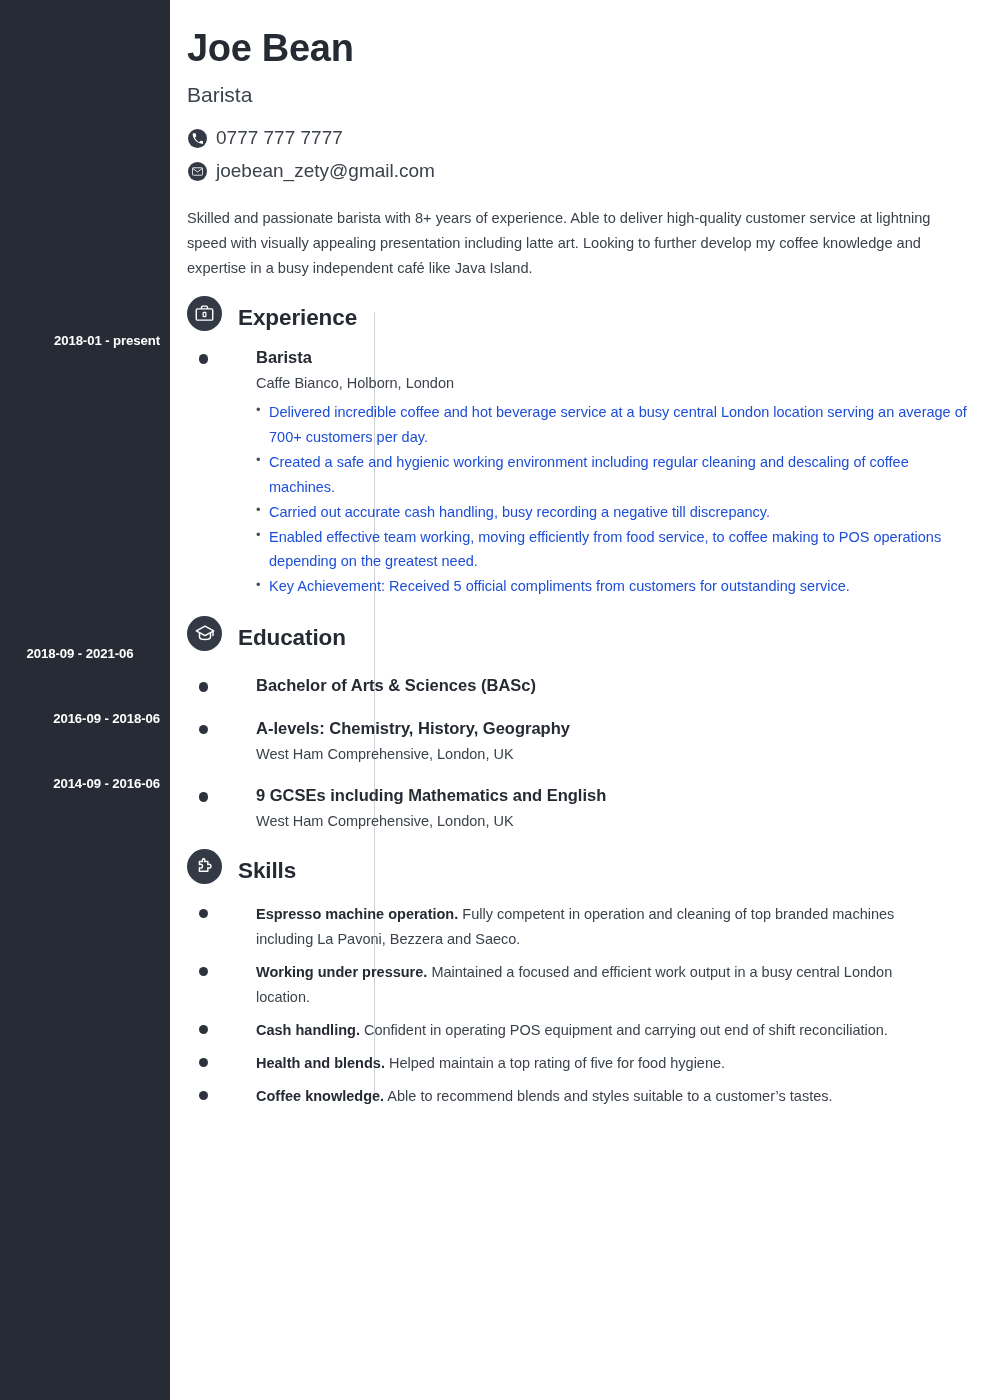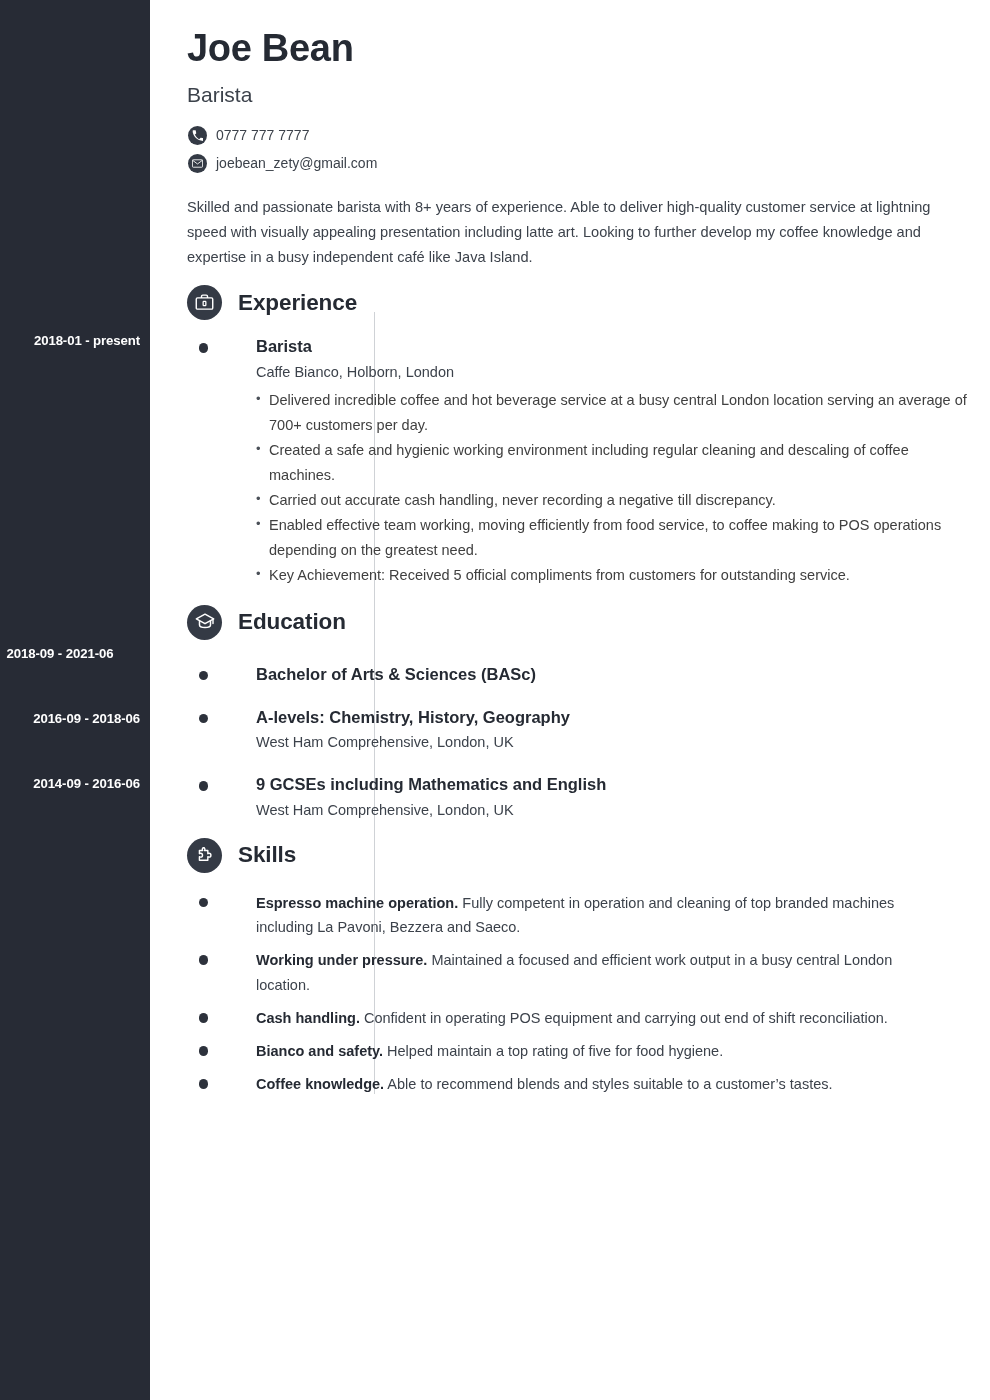--- a/index.html
+++ b/index.html
@@ -13,21 +13,21 @@
     font-family: "Liberation Sans", sans-serif;
     color: #32373f;
     position: relative;
     overflow: hidden;
   }
 
   
   #sidebar {
     position: absolute;
     left: 0; top: 0;
-    width: 150px;
+    width: 170px;
     height: 1400px;
     background: #272b35;
   }
 
   
   #content {
     position: absolute;
     left: 170px; top: 0;
     width: 820px;
     height: 1400px;
@@ -63,21 +63,21 @@
     border-radius: 50%;
     background: #343a45;
     display: flex;
     align-items: center;
     justify-content: center;
     flex: none;
     margin-right: 9px;
   }
   .contact-icon svg { display: block; }
   .contact-text {
-    font-size: 14px;
+    font-size: 19px;
     color: #3c424b;
     line-height: 1.3;
   }
 
   .summary {
     margin: 22px 0 0 0;
     padding-right: 22px;
     font-size: 14.6px;
     line-height: 1.72;
     color: #3c424b;
@@ -92,21 +92,21 @@
     width: 1.6px;
     background: #cfd2d6;
     height: 782px;
   }
 
   
   .section { position: relative; }
 
   .section-head {
     display: flex;
-    align-items: center;
+    align-items: flex-end;
     position: relative;
     margin-left: 17px;
   }
   .sec-icon {
     width: 35px; height: 35px;
     border-radius: 50%;
     background: #343a45;
     display: flex;
     align-items: center;
     justify-content: center;
@@ -153,21 +153,21 @@
   ul.bullets {
     list-style: none;
     margin: 7px 0 0 0;
     padding: 0;
   }
   ul.bullets li {
     position: relative;
     padding-left: 13px;
     font-size: 14.5px;
     line-height: 1.72;
-    color: #404040;
+    color: #1d4ed8;
     padding-right: 16px;
   }
   ul.bullets li:before {
     content: "•";
     position: absolute;
     left: 0;
     top: -0.5px;
     font-size: 13px;
     color: #4a5058;
   }
@@ -252,21 +252,21 @@
       <span class="sec-title">Experience</span>
     </div>
 
     <div class="entry" style="margin-top:16px;">
       <span class="dot" style="top:7px;"></span>
       <div class="entry-title">Barista</div>
       <div class="entry-sub">Caffe Bianco, Holborn, London</div>
       <ul class="bullets">
         <li>Delivered incredible coffee and hot beverage service at a busy central London location serving an average of 700+ customers per day.</li>
         <li>Created a safe and hygienic working environment including regular cleaning and descaling of coffee machines.</li>
-        <li>Carried out accurate cash handling, never recording a negative till discrepancy.</li>
+        <li>Carried out accurate cash handling, busy recording a negative till discrepancy.</li>
         <li>Enabled effective team working, moving efficiently from food service, to coffee making to POS operations depending on the greatest need.</li>
         <li>Key Achievement: Received 5 official compliments from customers for outstanding service.</li>
       </ul>
     </div>
   </div>
 
   <div class="section" style="margin-top:17px;">
     <div class="section-head">
       <span class="sec-icon">
         <svg width="20" height="20" viewBox="0 0 24 24">
@@ -316,21 +316,21 @@
       <b>Working under pressure.</b><span> Maintained a focused and efficient work output in a busy central London location.</span>
     </div>
 
     <div class="skill-entry" style="margin-top:8px;">
       <span class="dot" style="top:7px;"></span>
       <b>Cash handling.</b><span> Confident in operating POS equipment and carrying out end of shift reconciliation.</span>
     </div>
 
     <div class="skill-entry" style="margin-top:8px;">
       <span class="dot" style="top:7px;"></span>
-      <b>Bianco and safety.</b><span> Helped maintain a top rating of five for food hygiene.</span>
+      <b>Health and blends.</b><span> Helped maintain a top rating of five for food hygiene.</span>
     </div>
 
     <div class="skill-entry" style="margin-top:8px;">
       <span class="dot" style="top:7px;"></span>
       <b>Coffee knowledge.</b><span> Able to recommend blends and styles suitable to a customer’s tastes.</span>
     </div>
   </div>
 
 </div>
 

